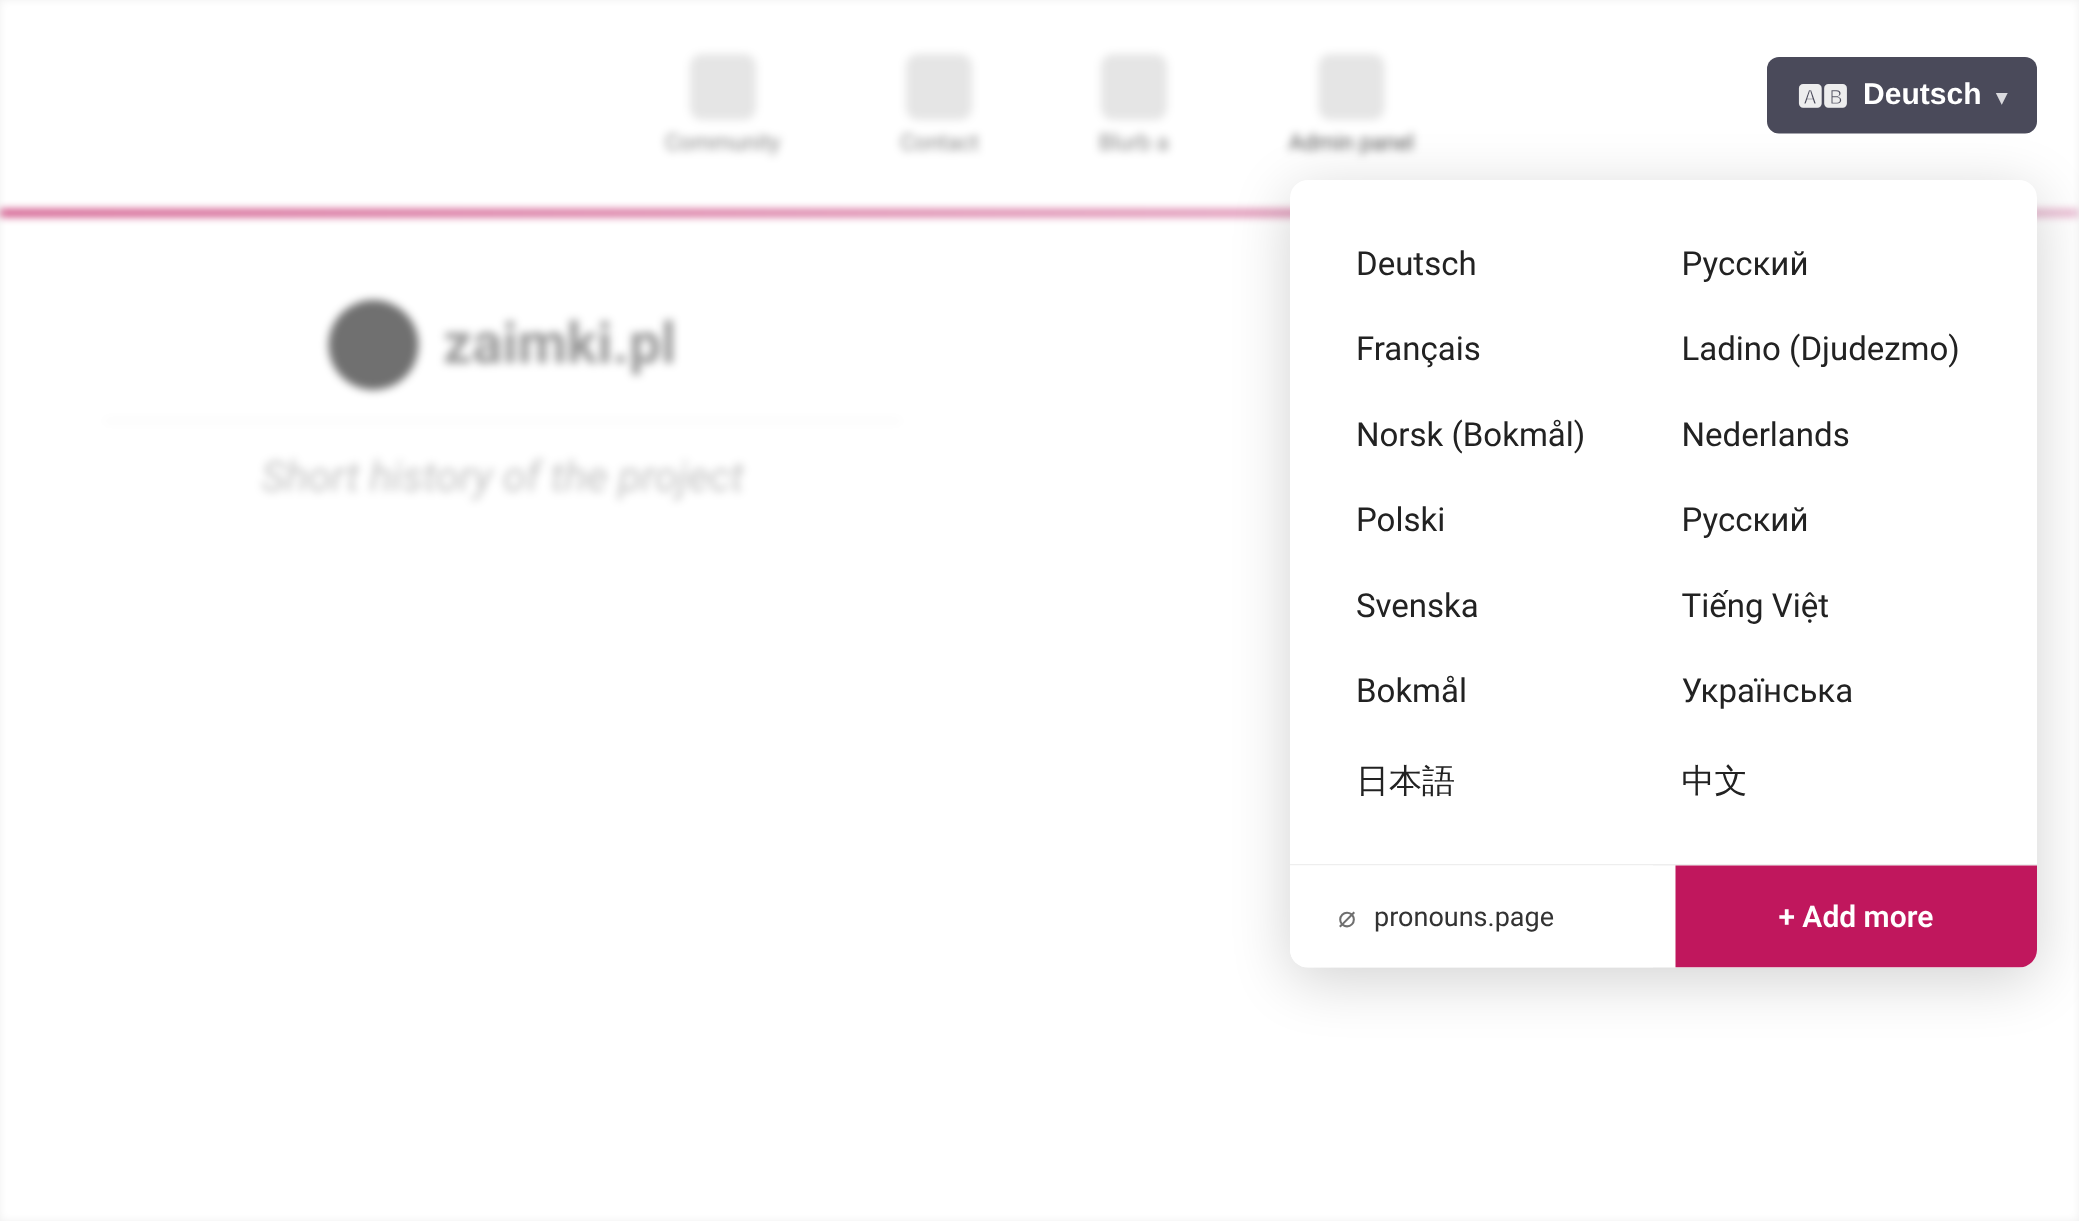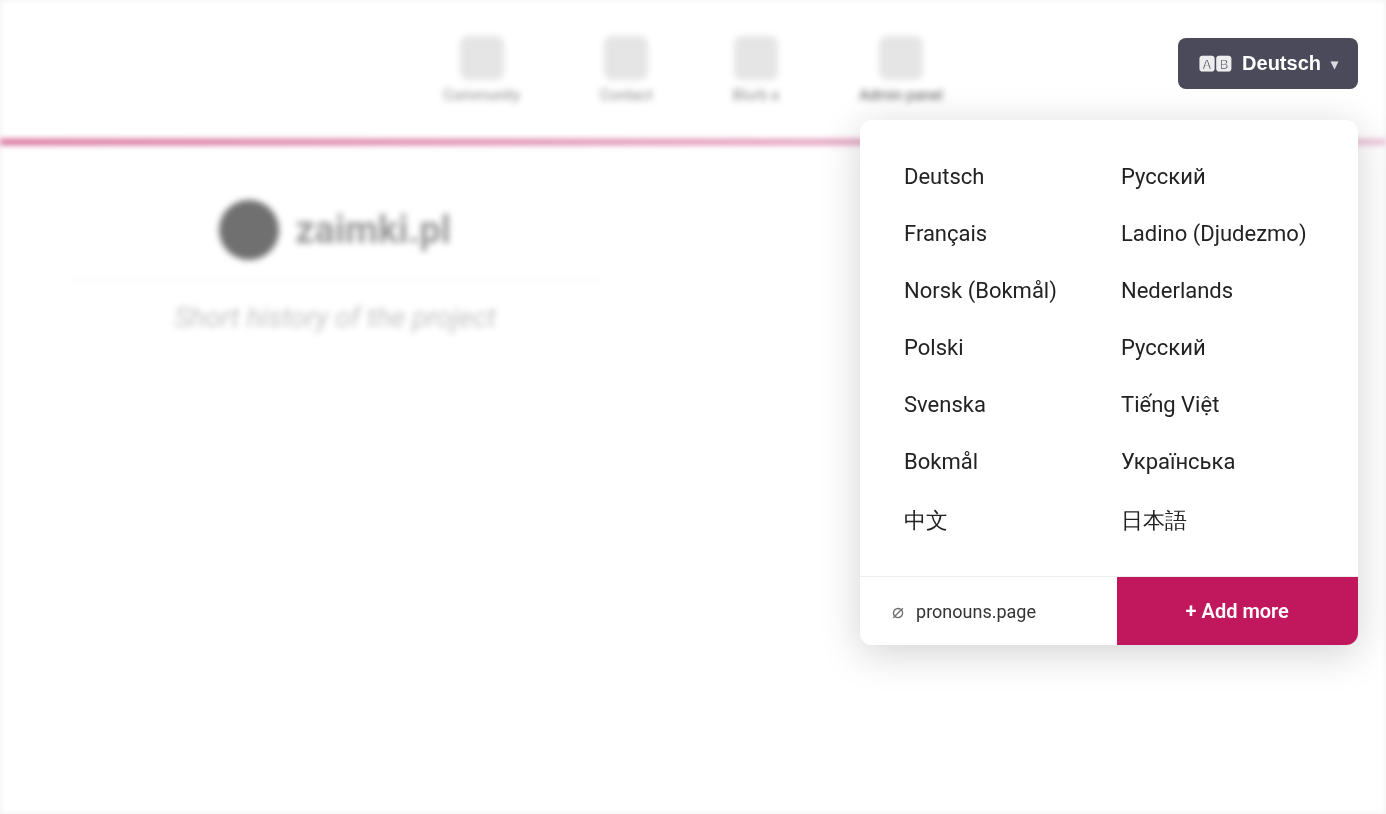--- a/index.html
+++ b/index.html
@@ -264,22 +264,22 @@
     <div class="lang-option">Polski</div>
 
     <div class="lang-option">Русский</div>
 
     <div class="lang-option">Svenska</div>
     <div class="lang-option">Tiếng Việt</div>
 
     <div class="lang-option">Bokmål</div>
     <div class="lang-option">Українська</div>
 
+    <div class="lang-option">日本語</div>
     <div class="lang-option">中文</div>
-    <div class="lang-option">日本語</div>
 
   </div>
 
   <div class="dropdown-footer">
     <div class="footer-pronouns">
       <span class="link-icon">⌀</span>
       <span>pronouns.page</span>
     </div>
     <div class="footer-add">
       <span>+ Add more</span>

